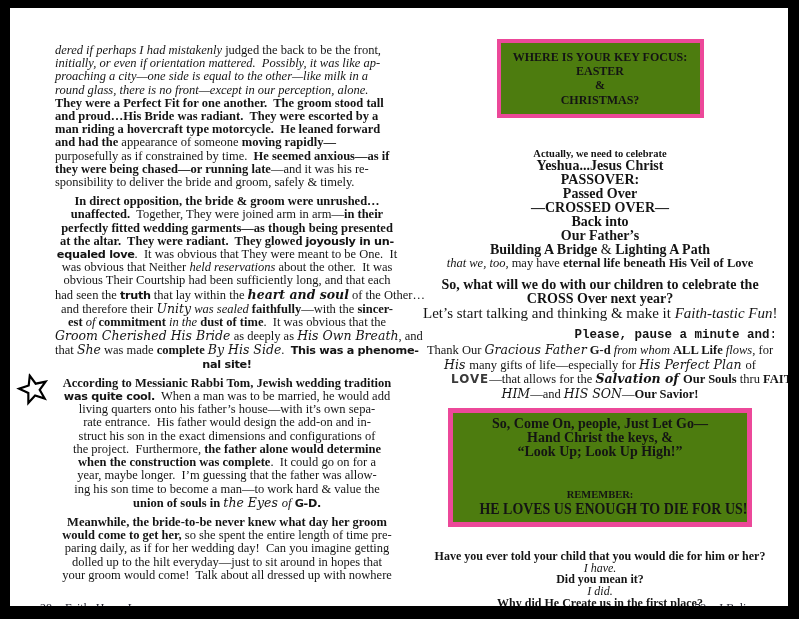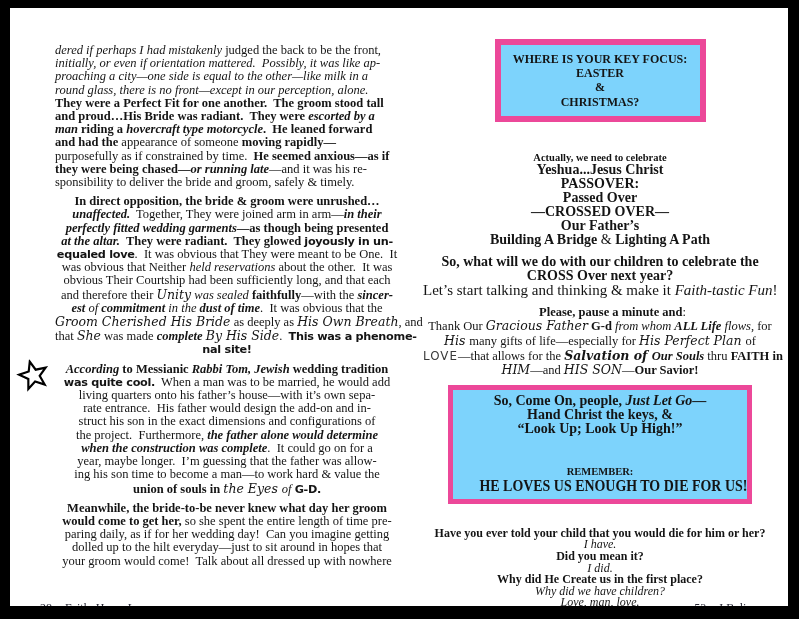--- a/index.html
+++ b/index.html
@@ -17,45 +17,45 @@
     position:absolute;left:45px;top:36px;width:344px;
     font-size:12.5px;line-height:13.2px;text-align:left;
   }
   .para{position:relative;}
   .para + .para{margin-top:6px;text-align:center;}
   .ln{white-space:pre;}
   
   .s-r{font-style:normal;font-weight:normal;}
   .s-i{font-style:italic;}
   .s-b{font-weight:bold;}
-  .s-bi{font-weight:bold;font-style:italic;}
+  .s-bi{font-weight:bold;}
   .s-sc{font-family:"DejaVu Serif",serif;font-style:italic;}
   .s-scb{font-family:"DejaVu Serif",serif;font-style:italic;font-weight:bold;}
   .s-fb{font-family:"DejaVu Sans",sans-serif;font-weight:bold;font-size:.9em;letter-spacing:-.3px;}
-  .s-out{font-family:"DejaVu Sans",sans-serif;font-weight:normal;letter-spacing:1px;font-size:.95em;color:#3a3a3a;}
+  .s-out{font-family:"DejaVu Sans",sans-serif;font-weight:bold;letter-spacing:1px;font-size:.95em;color:#3a3a3a;margin-left:28px;}
   
   .star{position:absolute;left:-38px;top:-4px;width:33px;height:33px;}
   .star svg{transform:rotate(-15deg);}
   
   .rightcol{
     position:absolute;left:413px;top:31px;width:354px;
     font-size:12.5px;line-height:13.5px;text-align:center;
   }
-  .boxed{border:6px solid #ec4899;background:#7dd3fc;text-align:center;}
+  .boxed{border:4px solid #ec4899;background:#4d7c0f;text-align:center;}
   .box1{width:199px;margin:0 auto;padding:7px 0 7px;line-height:14.2px;font-size:12px;}
   .box2{border-width:5px;width:294px;margin:7px auto 0;padding:4px 0 5px;}
   .stack1{margin-top:3px;}
   .stack2{margin-top:8px;}
   .stack3{margin-top:9px;line-height:13.6px;}
   .stack4{margin-top:24px;font-size:12px;line-height:11.6px;}
   .lg{font-size:14px;line-height:14px;}
   .md{font-size:15px;line-height:14px;}
   .sm{font-size:10.5px;line-height:11px;margin-top:30px;}
   .xl{font-size:17px;line-height:17px;transform:scaleX(.82);transform-origin:center;}
-  .left{text-align:center;padding-left:25px;}
+  .left{text-align:right;padding-left:25px;font-family:Liberation Mono, monospace;}
   
   .footer{position:absolute;font-size:12px;color:#2b2b38;white-space:pre;}
   .footer-left{left:18px;top:578px;}
   .footer-right{right:25px;top:578px;}
   .pgnum{margin-right:13px;}
 </style>
 </head>
 <body>
 
 <div class="sheet">
@@ -75,20 +75,21 @@
         <div class="ln"><span class="s-r">sponsibility to deliver the bride and groom, safely &amp; timely.</span></div>
       </div>
     <div class="para">
         <div class="ln"><span class="s-b">In direct opposition, the bride &amp; groom were unrushed…</span></div>
         <div class="ln"><span class="s-bi">unaffected.</span><span class="s-r">  Together, They were joined arm in arm—</span><span class="s-bi">in their</span></div>
         <div class="ln"><span class="s-bi">perfectly fitted wedding garments</span><span class="s-b">—as though being presented</span></div>
         <div class="ln"><span class="s-bi">at the altar.</span><span class="s-b">  They were radiant.  They glowed </span><span class="s-fb">joyously in un-</span></div>
         <div class="ln"><span class="s-fb">equaled love</span><span class="s-r">.  It was obvious that They were meant to be One.  It</span></div>
         <div class="ln"><span class="s-r">was obvious that Neither </span><span class="s-i">held reservations</span><span class="s-r"> about the other.  It was</span></div>
         <div class="ln"><span class="s-r">obvious Their Courtship had been sufficiently long, and that each</span></div>
+        <div class="ln"><span class="s-r">had seen the </span><span class="s-fb">truth</span><span class="s-r"> that lay within the </span><span class="s-scb">heart and soul</span><span class="s-r"> of the Other…</span></div>
         <div class="ln"><span class="s-r">and therefore their </span><span class="s-sc">Unity</span><span class="s-i"> was sealed </span><span class="s-b">faithfully</span><span class="s-r">—with the </span><span class="s-bi">sincer-</span></div>
         <div class="ln"><span class="s-bi">est </span><span class="s-i">of </span><span class="s-bi">commitment </span><span class="s-i">in the </span><span class="s-bi">dust of time</span><span class="s-r">.  It was obvious that the</span></div>
         <div class="ln"><span class="s-sc">Groom Cherished His Bride</span><span class="s-r"> as deeply as </span><span class="s-sc">His Own Breath</span><span class="s-r">, and</span></div>
         <div class="ln"><span class="s-r">that </span><span class="s-sc">She</span><span class="s-r"> was made </span><span class="s-bi">complete </span><span class="s-sc">By His Side</span><span class="s-r">.  </span><span class="s-fb">This was a phenome-</span></div>
         <div class="ln"><span class="s-fb">nal site!</span></div>
       </div>
     <div class="para">
       <span class="star">
         <svg width="33" height="33" viewBox="0 0 32 32">
           <polygon points="16,2 19.5,11.1 29.3,11.7 21.7,17.9 24.2,27.3 16,22 7.8,27.3 10.3,17.9 2.7,11.7 12.5,11.1" fill="#ffffff" stroke="#000000" stroke-width="2.1" stroke-linejoin="miter"></polygon>
@@ -120,22 +121,24 @@
         <div class="ln"><span class="s-b">EASTER</span></div>
         <div class="ln"><span class="s-b">&amp;</span></div>
         <div class="ln"><span class="s-b">CHRISTMAS?</span></div>
       </div>
     <div class="stack1">
         <div class="ln sm"><span class="s-b">Actually, we need to celebrate</span></div>
         <div class="ln lg"><span class="s-b">Yeshua...Jesus Christ</span></div>
         <div class="ln lg"><span class="s-b">PASSOVER:</span></div>
         <div class="ln lg"><span class="s-b">Passed Over</span></div>
         <div class="ln lg"><span class="s-b">—CROSSED OVER—</span></div>
+        <div class="ln lg"><span class="s-b">Back into</span></div>
         <div class="ln lg"><span class="s-b">Our Father’s</span></div>
         <div class="ln lg"><span class="s-b">Building A Bridge </span><span class="s-r">&amp; </span><span class="s-b">Lighting A Path</span></div>
+        <div class="ln"><span class="s-i">that we, too, </span><span class="s-r">may have </span><span class="s-b">eternal life beneath His Veil of Love</span></div>
       </div>
     <div class="stack2">
         <div class="ln lg"><span class="s-b">So, what will we do with our children to celebrate the</span></div>
         <div class="ln lg"><span class="s-b">CROSS Over next year?</span></div>
         <div class="ln md"><span class="s-r">Let’s start talking and thinking &amp; make it </span><span class="s-i">Faith-tastic Fun</span><span class="s-r">!</span></div>
       </div>
     <div class="stack3">
         <div class="ln left"><span class="s-b">Please, pause a minute and</span><span class="s-r">:</span></div>
         <div class="ln"><span class="s-r">Thank Our </span><span class="s-sc">Gracious Father</span><span class="s-r"> </span><span class="s-b">G-d </span><span class="s-i">from whom </span><span class="s-bi">ALL Life </span><span class="s-i">flows</span><span class="s-r">, for</span></div>
         <div class="ln"><span class="s-sc">His </span><span class="s-r">many gifts of life—especially for </span><span class="s-sc">His Perfect Plan </span><span class="s-r">of</span></div>

